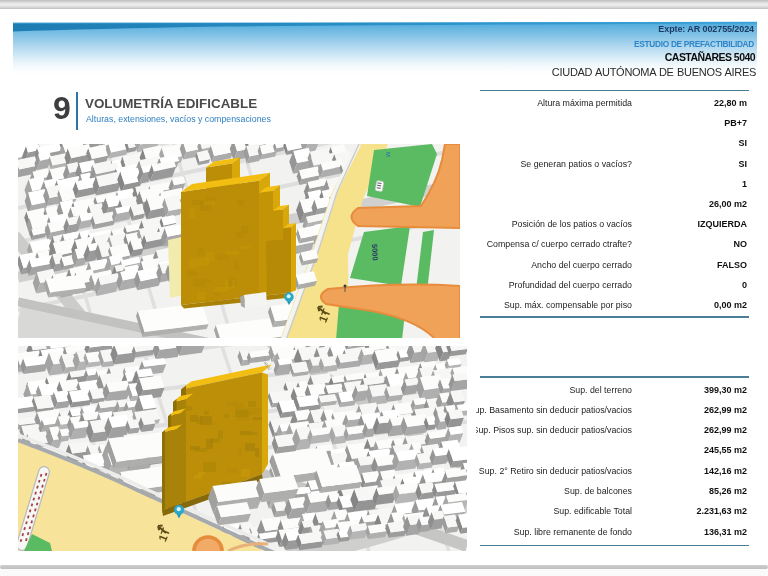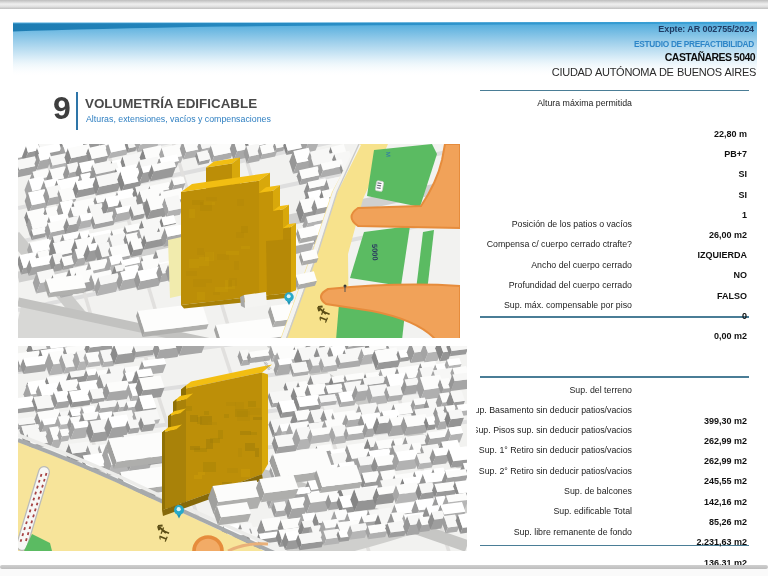--- a/index.html
+++ b/index.html
@@ -1,21 +1,21 @@
 <!DOCTYPE html>
 <html><head><meta charset="utf-8"><style>
 * { margin:0; padding:0; box-sizing:border-box; }
 html,body { width:768px; height:576px; background:#fff; overflow:hidden;
   font-family:"Liberation Sans", sans-serif; }
 #page { position:relative; width:768px; height:410px; background:#fff; }
 .lab { position:absolute; left:476px; width:156px; height:13px; overflow:hidden;
   font-size:8.8px; color:#1c1c1c; }
 .lab span { position:absolute; right:0; top:0; white-space:nowrap; line-height:13px; }
 .val { position:absolute; left:620px; width:127px; height:13px; line-height:13px;
-  text-align:right; font-size:9px; font-weight:bold; color:#101010;margin-top:31px; }
+  text-align:right; font-size:9px; font-weight:bold; color:#101010; }
 .rule { position:absolute; left:480px; width:269px; height:1.6px; background:#4a7d96; }
 </style></head><body>
 <div id="page">
   <div style="position:absolute;left:0;top:0;width:768px;height:9px;
     background:linear-gradient(#bdbdbd,#efefef 45%,#e3e3e3 70%,#bfbfbf);"></div>
   <svg style="position:absolute;left:13px;top:21px" width="744" height="66" viewBox="0 0 744 66">
     <defs>
       <linearGradient id="bg1" x1="0" y1="0" x2="0" y2="1">
         <stop offset="0" stop-color="#4fabdc"></stop>
         <stop offset="0.30" stop-color="#9dcfeb"></stop>
@@ -42,20 +42,23 @@
   <div class="rule" style="top:89.6px"></div>
   <div class="rule" style="top:316.4px"></div>
   <div class="rule" style="top:376.4px"></div>
   <div class="rule" style="top:544.8px"></div>
   <div class="lab" style="top:97.0px">
       <span>Altura máxima permitida</span>
     </div>
     <div class="val" style="top:97.0px">22,80 m</div>
     <div class="val" style="top:117.2px">PB+7</div>
     <div class="val" style="top:137.4px">SI</div>
+    <div class="lab" style="top:157.6px">
+      <span>Se generan patios o vacíos?</span>
+    </div>
     <div class="val" style="top:157.6px">SI</div>
     <div class="val" style="top:177.8px">1</div>
     <div class="val" style="top:198.0px">26,00 m2</div>
     <div class="lab" style="top:218.2px">
       <span>Posición de los patios o vacíos</span>
     </div>
     <div class="val" style="top:218.2px">IZQUIERDA</div>
     <div class="lab" style="top:238.4px">
       <span>Compensa c/ cuerpo cerrado ctrafte?</span>
     </div>
@@ -77,23 +80,20 @@
     </div>
     <div class="val" style="top:383.5px">399,30 m2</div>
     <div class="lab" style="top:403.8px">
       <span>Sup. Basamento sin deducir patios/vacios</span>
     </div>
     <div class="val" style="top:403.8px">262,99 m2</div>
     <div class="lab" style="top:424.1px">
       <span>Sup. Pisos sup. sin deducir patios/vacios</span>
     </div>
     <div class="val" style="top:424.1px">262,99 m2</div>
-    <div class="lab" style="top:444.4px">
-      <span>Sup. 1° Retiro sin deducir patios/vacios</span>
-    </div>
     <div class="val" style="top:444.4px">245,55 m2</div>
     <div class="lab" style="top:464.7px">
       <span>Sup. 2° Retiro sin deducir patios/vacios</span>
     </div>
     <div class="val" style="top:464.7px">142,16 m2</div>
     <div class="lab" style="top:485.0px">
       <span>Sup. de balcones</span>
     </div>
     <div class="val" style="top:485.0px">85,26 m2</div>
     <div class="lab" style="top:505.3px">

